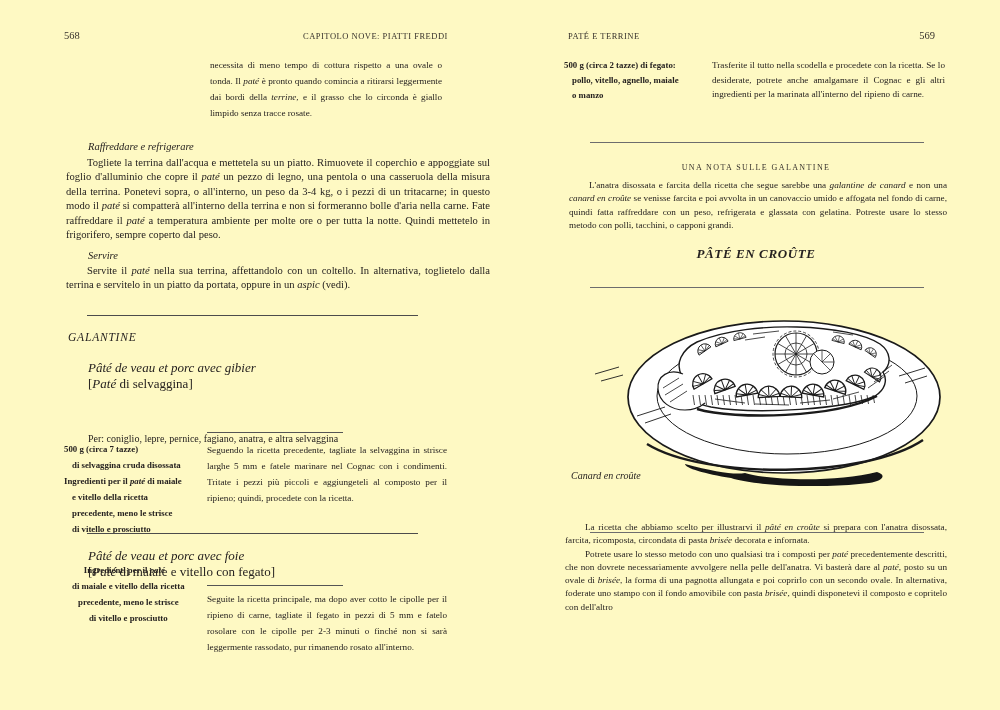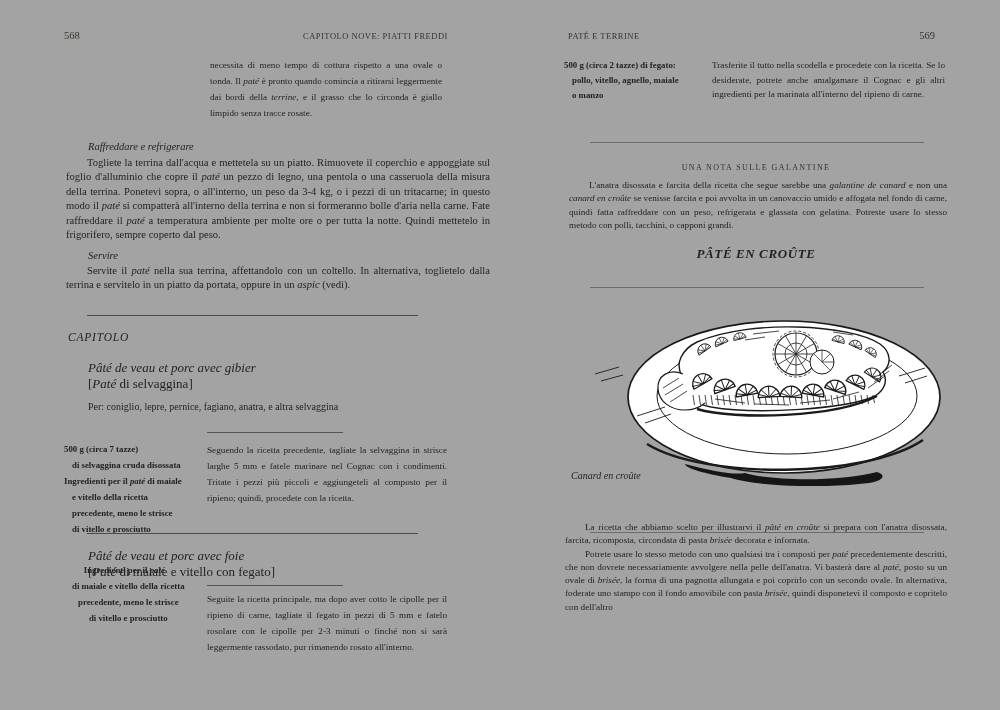--- a/index.html
+++ b/index.html
@@ -1,35 +1,35 @@
 <!DOCTYPE html>
 <html><head>
 <meta charset="utf-8">
 <style>
   html,body{margin:0;padding:0;background:#ffffff;}
   .spread{
-    position:relative;width:1000px;height:710px;background:#a3a3a3;
+    position:relative;width:1000px;height:710px;background:#fef9c3;
     font-family:"Liberation Serif","DejaVu Serif",serif;color:#262220;
     overflow:hidden;
   }
   .abs{position:absolute;}
   .runhead{font-size:8.5px;letter-spacing:0.5px;color:#37322c;white-space:nowrap;}
   .pagenum{font-size:10.5px;color:#37322c;}
   .body-text{font-size:10.6px;line-height:14.4px;text-align:justify;}
   .indent{text-indent:21px;}
   .crosshead{font-style:italic;font-size:10.5px;white-space:nowrap;}
   .col-text{font-size:9.2px;line-height:16px;text-align:justify;}
   .col-text-r{font-size:9.2px;line-height:14.7px;text-align:justify;}
   .ing{font-size:8.8px;font-weight:bold;line-height:16.1px;}
   .ing div{white-space:nowrap;}
   .ing .hang{padding-left:8px;}
   .varianti{font-style:italic;font-size:11.5px;letter-spacing:0.8px;white-space:nowrap;}
   .rtitle{font-weight:normal;font-style:italic;font-size:13px;white-space:nowrap;}
   .rsub{font-size:13px;white-space:nowrap;}
-  .pernote{font-size:10px;white-space:nowrap;}
+  .pernote{font-size:10px;white-space:nowrap;margin-top:32px;}
   .rule-l{height:0;border-top:1.2px solid #4c4c4c;}
   .rule-s{height:0;border-top:1.1px solid #555555;}
   .rule-r{height:0;border-top:1.8px solid #6d6d6d;}
   .note-title{font-size:8px;letter-spacing:1.4px;text-align:center;color:#37322c;white-space:nowrap;}
   .note-body{font-size:9.2px;line-height:13.3px;text-align:justify;}
   .croute-title{font-weight:bold;font-style:italic;font-size:13px;letter-spacing:0.6px;text-align:center;white-space:nowrap;}
   .croute-sub{font-size:10.5px;text-align:center;white-space:nowrap;}
   .caption{font-style:italic;font-size:10px;white-space:nowrap;}
   .flowp p{margin:0;text-indent:20px;}
   i{font-style:italic;}
@@ -45,21 +45,21 @@
   <div class="abs col-text" style="left:210px;top:57px;width:232px;">necessita di meno tempo di cottura rispetto a una ovale o tonda. Il <i>paté</i> è pronto quando comincia a ritirarsi leggermente dai bordi della <i>terrine</i>, e il grasso che lo circonda è giallo limpido senza tracce rosate.</div>
 
   <div class="abs crosshead" style="left:88px;top:141px;">Raffreddare e refrigerare</div>
   <div class="abs body-text indent" style="left:66px;top:156px;width:424px;">Togliete la terrina dall'acqua e mettetela su un piatto. Rimuovete il coperchio e appoggiate sul foglio d'alluminio che copre il <i>paté</i> un pezzo di legno, una pentola o una casseruola della misura della terrina. Ponetevi sopra, o all'interno, un peso da 3-4 kg, o i pezzi di un tritacarne; in questo modo il <i>paté</i> si compatterà all'interno della terrina e non si formeranno bolle d'aria nella carne. Fate raffreddare il <i>paté</i> a temperatura ambiente per molte ore o per tutta la notte. Quindi mettetelo in frigorifero, sempre coperto dal peso.</div>
 
   <div class="abs crosshead" style="left:88px;top:250px;">Servire</div>
   <div class="abs body-text indent" style="left:66px;top:264px;width:424px;">Servite il <i>paté</i> nella sua terrina, affettandolo con un coltello. In alternativa, toglietelo dalla terrina e servitelo in un piatto da portata, oppure in un <i>aspic</i> (vedi).</div>
 
   <div class="abs rule-l" style="left:87px;top:315px;width:331px;"></div>
 
-  <div class="abs varianti" style="left:68px;top:331px;">CAPITOLO</div>
+  <div class="abs varianti" style="left:68px;top:331px;">GALANTINE</div>
 
   <div class="abs rtitle" style="left:88px;top:360px;">Pâté de veau et porc avec gibier</div>
   <div class="abs rsub" style="left:88px;top:376px;">[<i>Paté</i> di selvaggina]</div>
   <div class="abs pernote" style="left:88px;top:401px;">Per: coniglio, lepre, pernice, fagiano, anatra, e altra selvaggina</div>
 
   <div class="abs rule-s" style="left:207px;top:432px;width:136px;"></div>
 
   <div class="abs ing" style="left:64px;top:441px;">
     <div>500 g (circa 7 tazze)</div>
     <div class="hang">di selvaggina cruda disossata</div>

